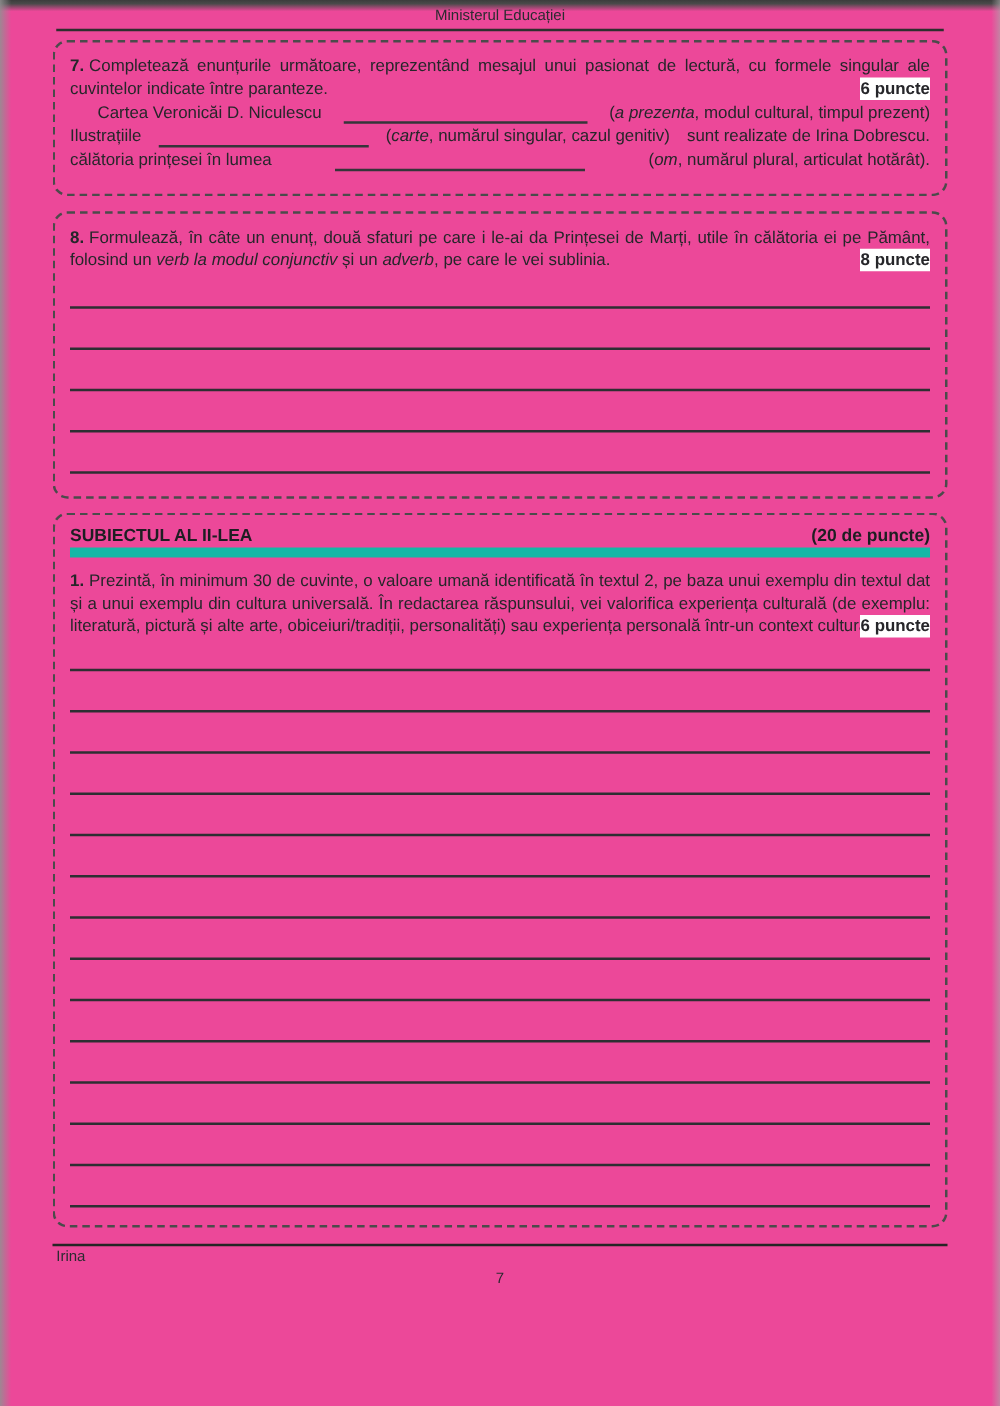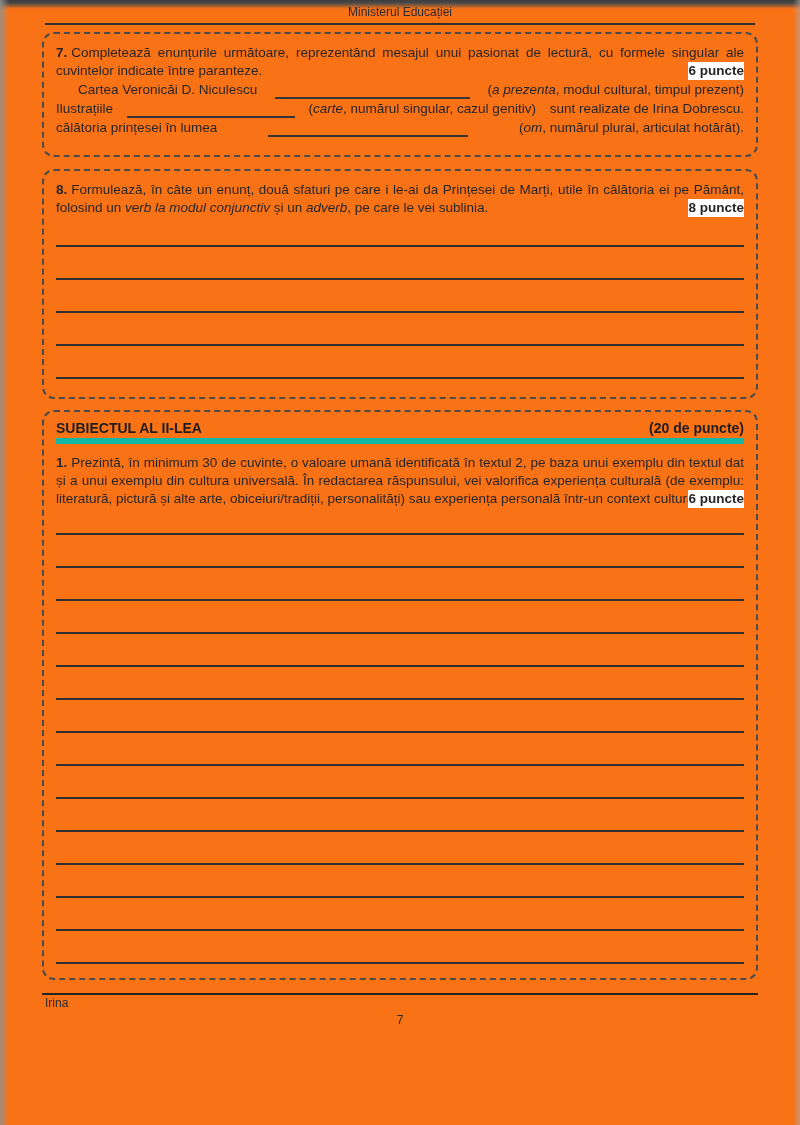--- a/index.html
+++ b/index.html
@@ -1,20 +1,20 @@
 <!DOCTYPE html>
 <html lang="ro"><head>
 <meta charset="utf-8">
 <style>
   html, body { margin: 0; padding: 0; background: #ffffff; }
   .page {
     position: relative;
     width: 800px;
     height: 1125px;
-    background: #f97316;
+    background: #ec4899;
     font-family: "Liberation Sans", sans-serif;
     color: #26262a;
     overflow: hidden;
   }
   
   .edge-top {
     position: absolute; top: 0; left: 0; right: 0; height: 9px;
     background: linear-gradient(to bottom, #3c3c3c 0px, #4a4a4a 3px, rgba(255,255,255,0) 9px);
     z-index: 5;
   }
@@ -75,21 +75,21 @@
   }
   .lines-q8 .answer-line:first-child { margin-top: 28px; }
   .lines-q1 .answer-line:first-child { margin-top: 25px; }
 
   .sub2-heading {
     display: flex;
     justify-content: space-between;
     align-items: baseline;
     font-size: 14px;
     font-weight: bold;
-    border-bottom: 6px solid #14b8a6;
+    border-bottom: 8px solid #14b8a6;
     padding-bottom: 2px;
     color: #1e1e22;
   }
   .sub2-heading + .q-par { margin-top: 10px; }
 
   .doc-footer { margin: 13px 42px 0; }
   .footer-rule { border-top: 2px solid #252525; height: 0; }
   .footer-row {
     display: flex;
     justify-content: space-between;

